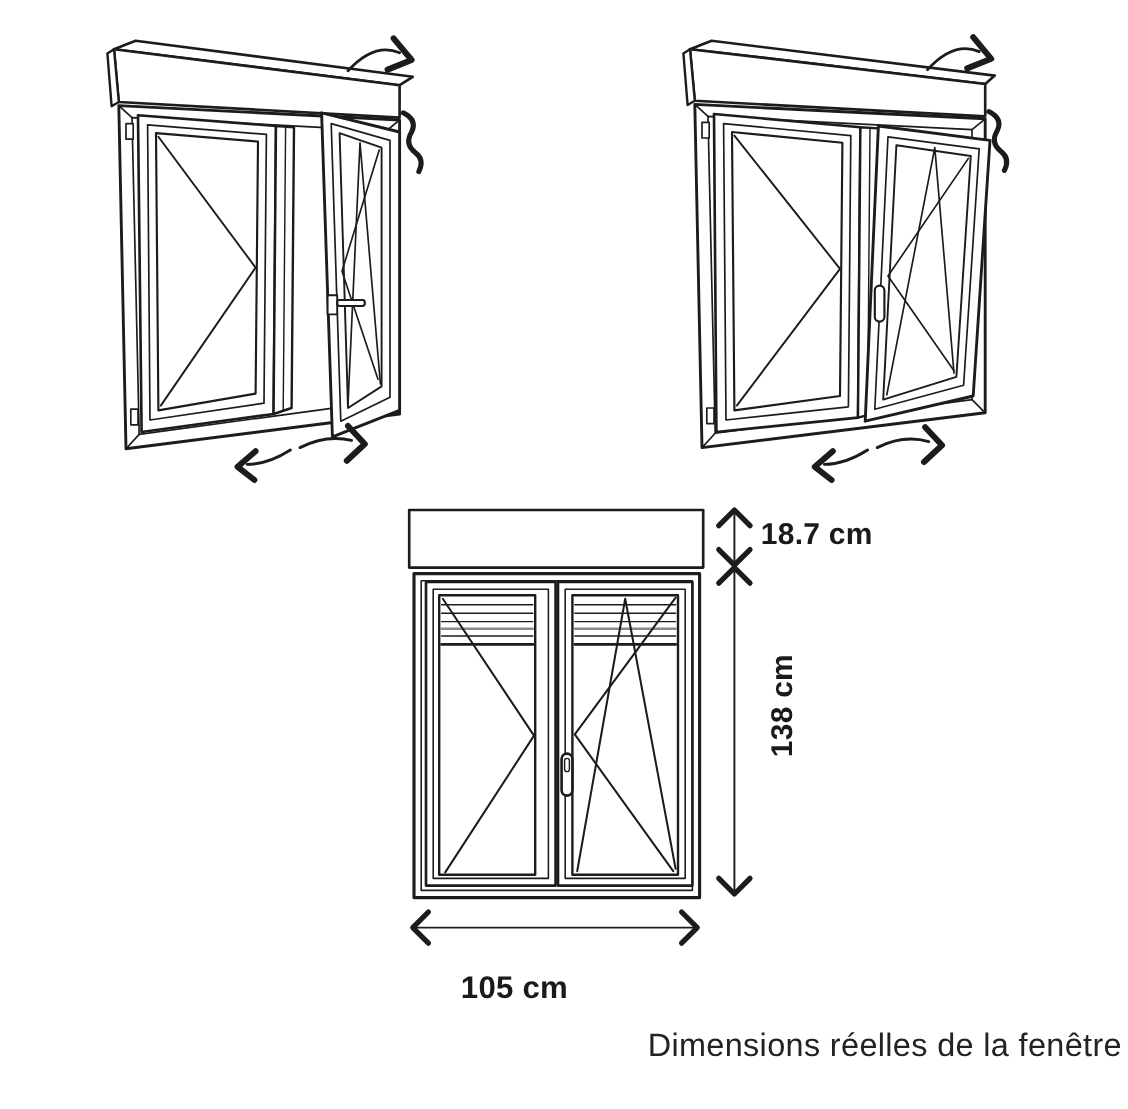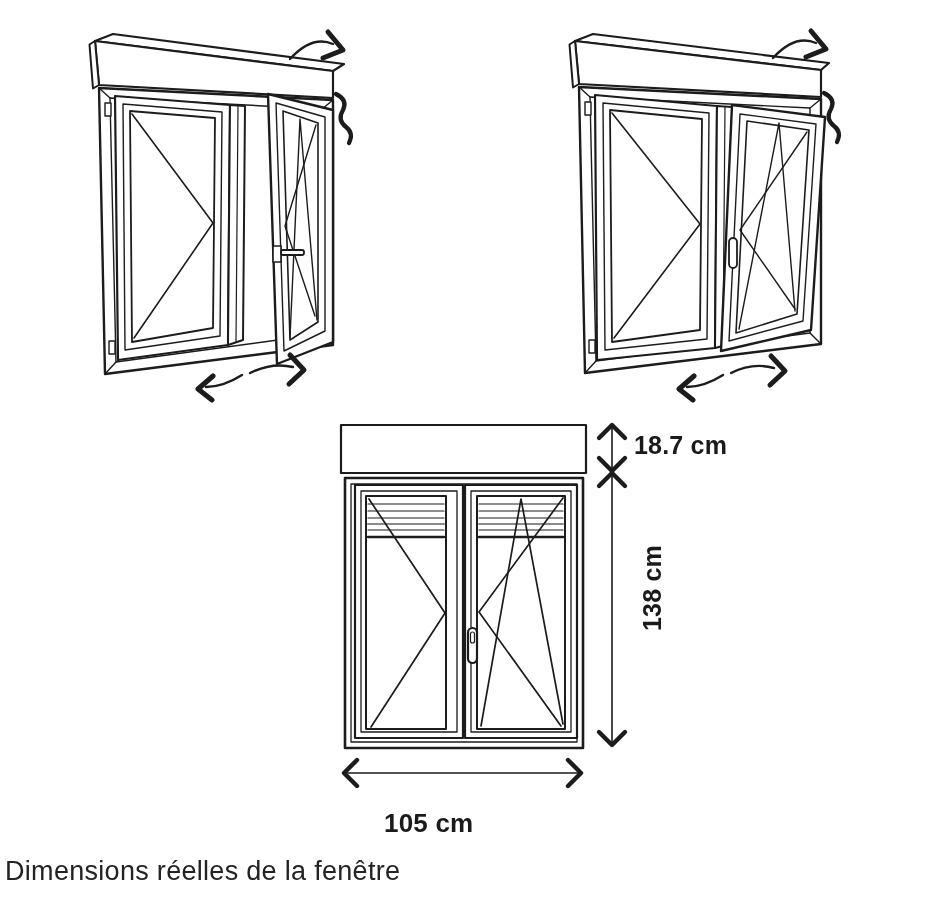--- a/index.html
+++ b/index.html
@@ -20,21 +20,21 @@
   .dim-label{
     position:absolute;font-weight:600;font-size:25px;color:var(--text);
     white-space:nowrap;letter-spacing:0.2px;
   }
   .dim-label.rot{
     width:120px;height:26px;display:flex;align-items:center;justify-content:center;
     transform:rotate(-90deg);font-size:25px;
   }
   .dim-label.width{width:160px;text-align:left;font-size:26px;}
   .caption{
-    position:absolute;left:5px;top:856px;width:930px;text-align:left;
+    position:absolute;left:5px;top:856px;width:930px;text-align:right;
     font-size:27px;font-weight:400;color:#232323;letter-spacing:0.3px;
   }
 </style>
 </head>
 <body>
 
 <div id="stage">
 
   <svg class="drawing" style="left:57px;top:18px" width="345" height="385" viewBox="0 0 345 385" fill="none" stroke-linecap="round" stroke-linejoin="round">
 

